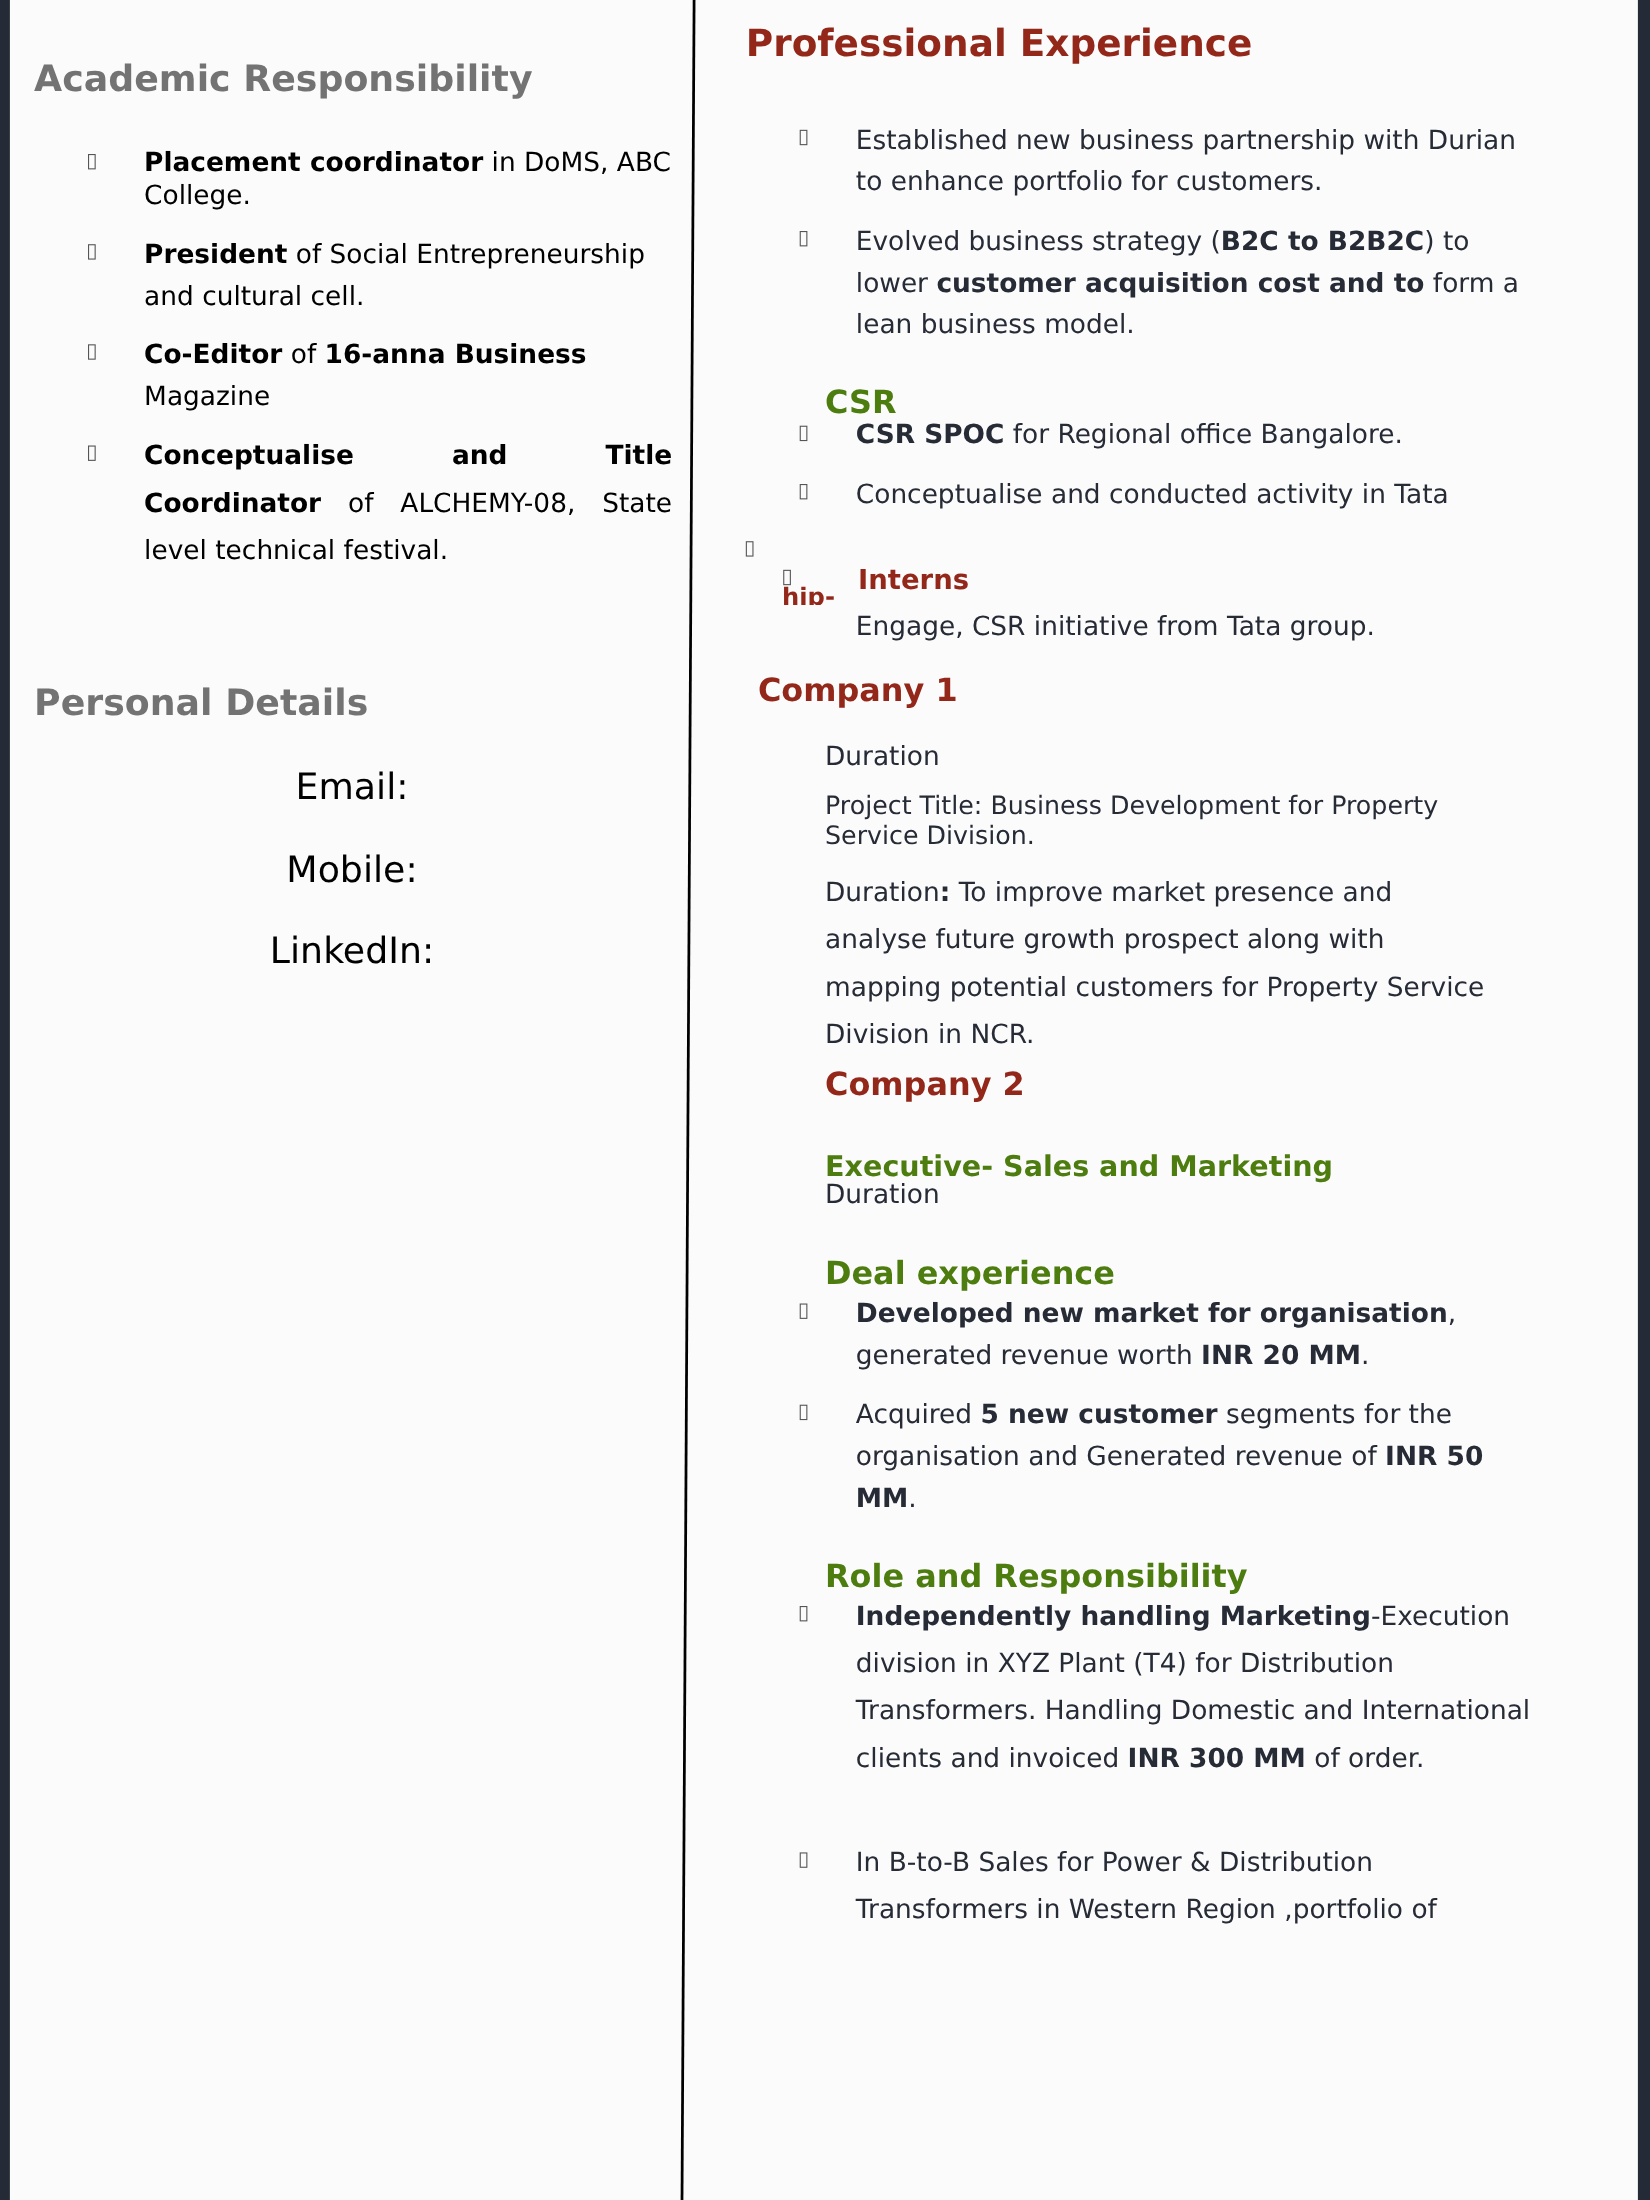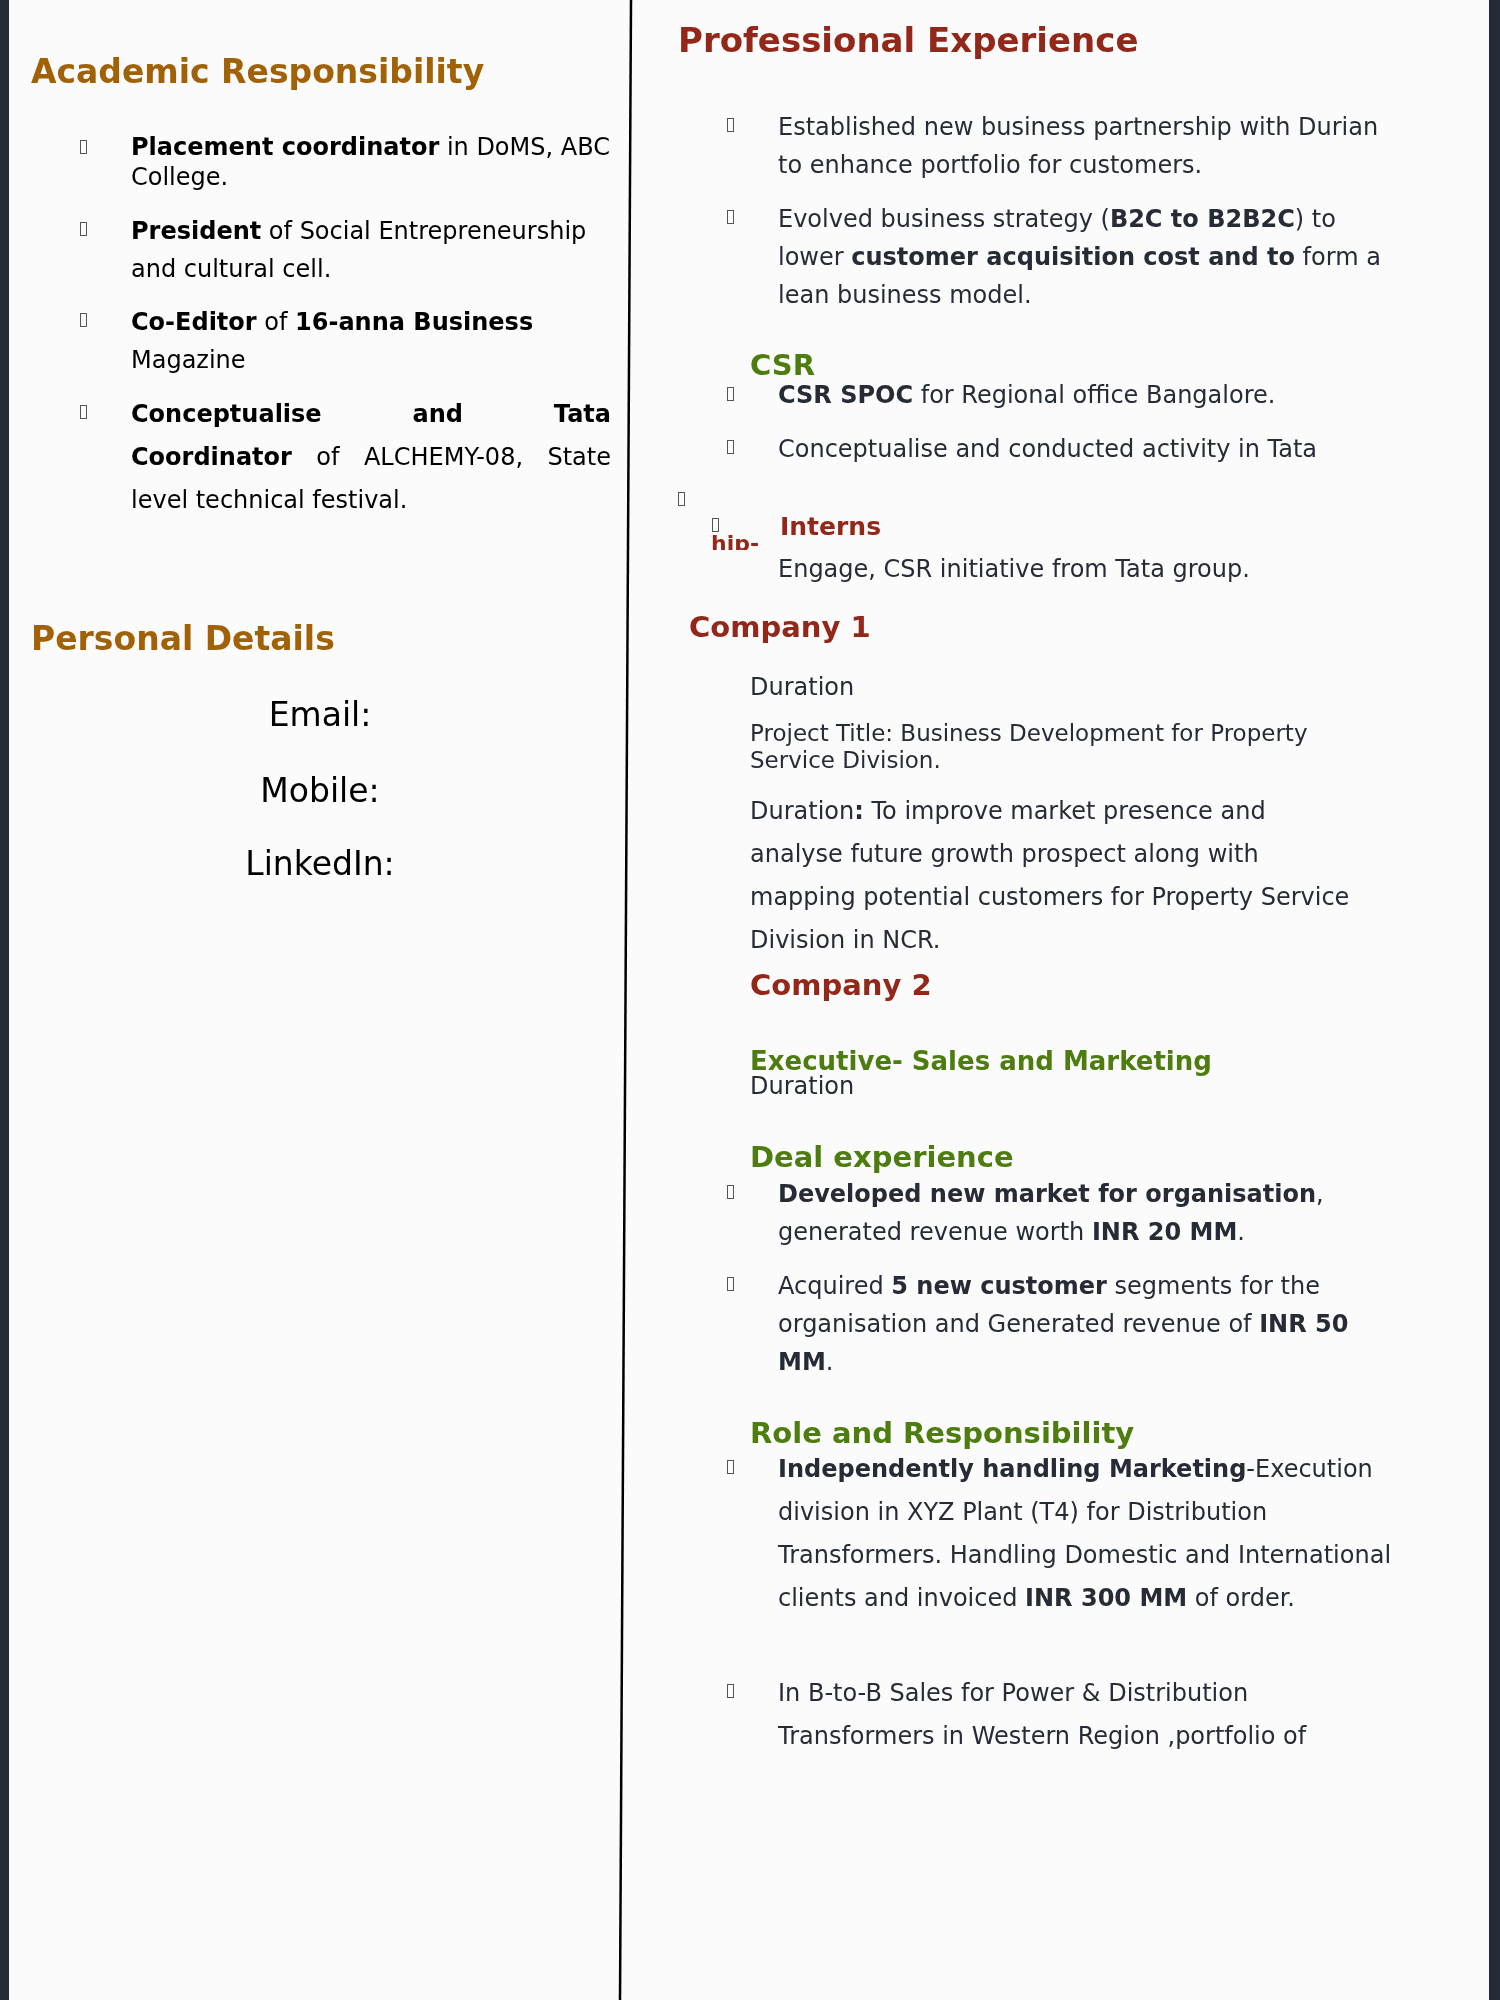--- a/index.html
+++ b/index.html
@@ -4,21 +4,21 @@
 <style>
   html, body { margin: 0; padding: 0; }
   body {
     width: 1500px; height: 2000px; position: relative; overflow: hidden;
     background: #fbfbfb; font-family: "DejaVu Sans", sans-serif; color: #000;
   }
   .edge-left { position: absolute; left: 0; top: 0; width: 9px; height: 2000px; background: #252b36; }
   .edge-right { position: absolute; left: 1489px; top: 0; width: 11px; height: 2000px; background: #252b36; }
   .divider { position: absolute; left: 0; top: 0; width: 1500px; height: 2000px; pointer-events: none; }
   .abs { position: absolute; }
-  .h-left { font-weight: bold; font-size: 33px; color: #a16207; }
+  .h-left { font-weight: bold; font-size: 33px; color: #737373; }
   .bul { position: absolute; font-size: 16px; color: #444; width: 12px; height: 18px; }
   .bul::before { content: ""; display: block; width: 7px; height: 14px; border: 1.5px solid #555; box-sizing: border-box; }
   .lt { font-size: 24px; line-height: 30px; color: #000; }
   .lt b { font-weight: bold; }
   .rt { font-size: 24px; line-height: 38px; color: #262b36; }
   .rt b { font-weight: bold; color: #262b36; }
   .red { color: #93281a; font-weight: bold; }
   .subhead { font-weight: bold; color: #4d7c0f; margin-top: 24px; }
   .just { text-align: justify; text-align-last: left; }
   .center-label { font-weight: normal; font-size: 33px; color: #000; text-align: center; width: 640px; left: 0; }
@@ -37,21 +37,21 @@
 <span class="bul" style="left:80px; top:140px;"></span>
 <div class="abs lt" style="left:131px; top:132px; width:480px;"><b>Placement coordinator</b><span> in DoMS, ABC College.</span></div>
 
 <span class="bul" style="left:80px; top:222px;"></span>
 <div class="abs lt" style="left:131px; top:212px; width:480px; line-height:38px;"><b>President</b><span> of Social Entrepreneurship and cultural cell.</span></div>
 
 <span class="bul" style="left:80px; top:313px;"></span>
 <div class="abs lt" style="left:131px; top:303px; width:480px; line-height:38px;"><b>Co-Editor</b><span> of </span><b>16-anna Business</b><span> Magazine</span></div>
 
 <span class="bul" style="left:80px; top:405px;"></span>
-<div class="abs lt just" style="left:131px; top:393px; width:480px; line-height:43px;"><b>Conceptualise and Tata Coordinator</b><span> of ALCHEMY-08, State level technical festival.</span></div>
+<div class="abs lt just" style="left:131px; top:393px; width:480px; line-height:43px;"><b>Conceptualise and Title Coordinator</b><span> of ALCHEMY-08, State level technical festival.</span></div>
 
 <div class="abs h-left" style="left:31px; top:619px;">Personal Details</div>
 <div class="abs center-label" style="top:695px;">Email:</div>
 <div class="abs center-label" style="top:771px;">Mobile:</div>
 <div class="abs center-label" style="top:844px;">LinkedIn:</div>
 
 <div class="abs red" style="left:678px; top:20px; font-size:34px;">Professional Experience</div>
 
 <span class="bul" style="left:727px; top:118px;"></span>
 <div class="abs rt" style="left:778px; top:108px; width:620px;">Established new business partnership with Durian to enhance portfolio for customers.</div>

